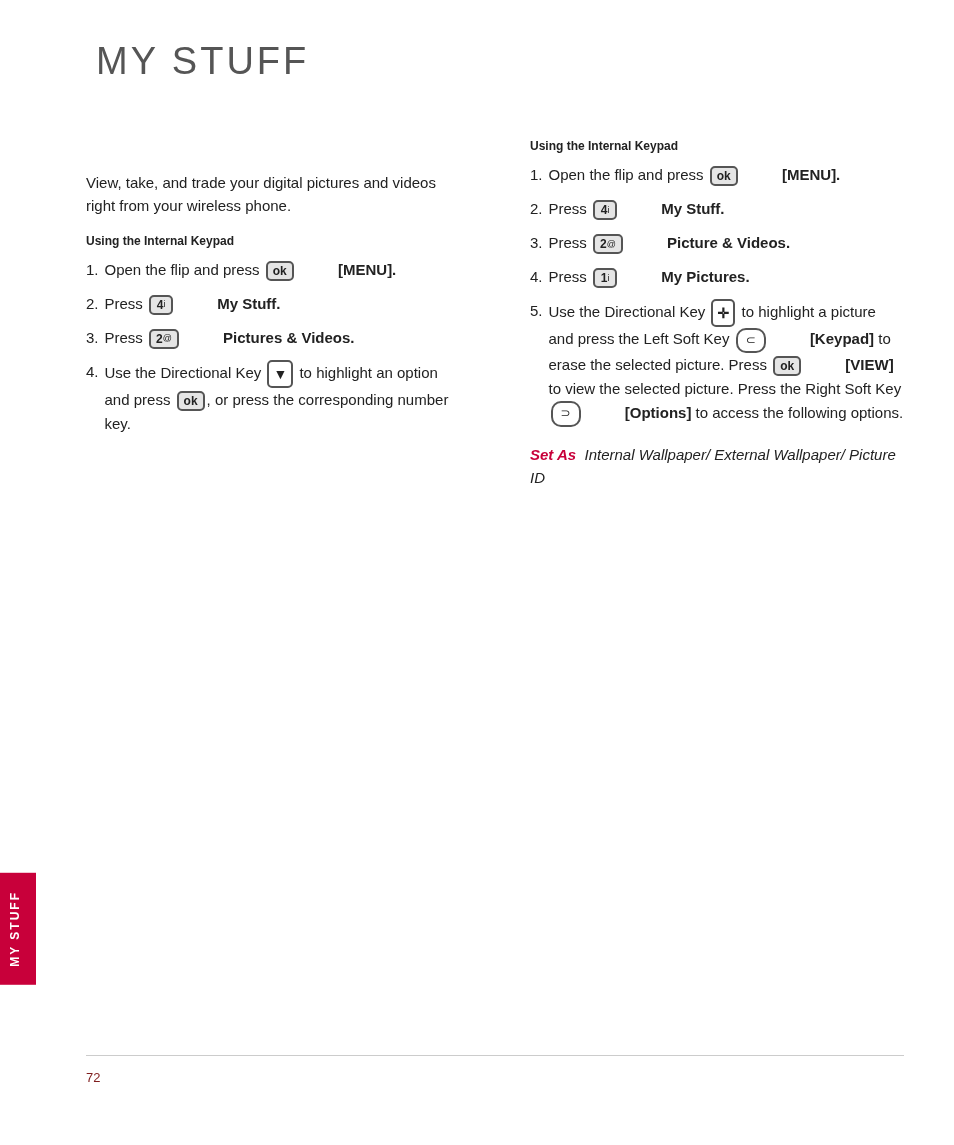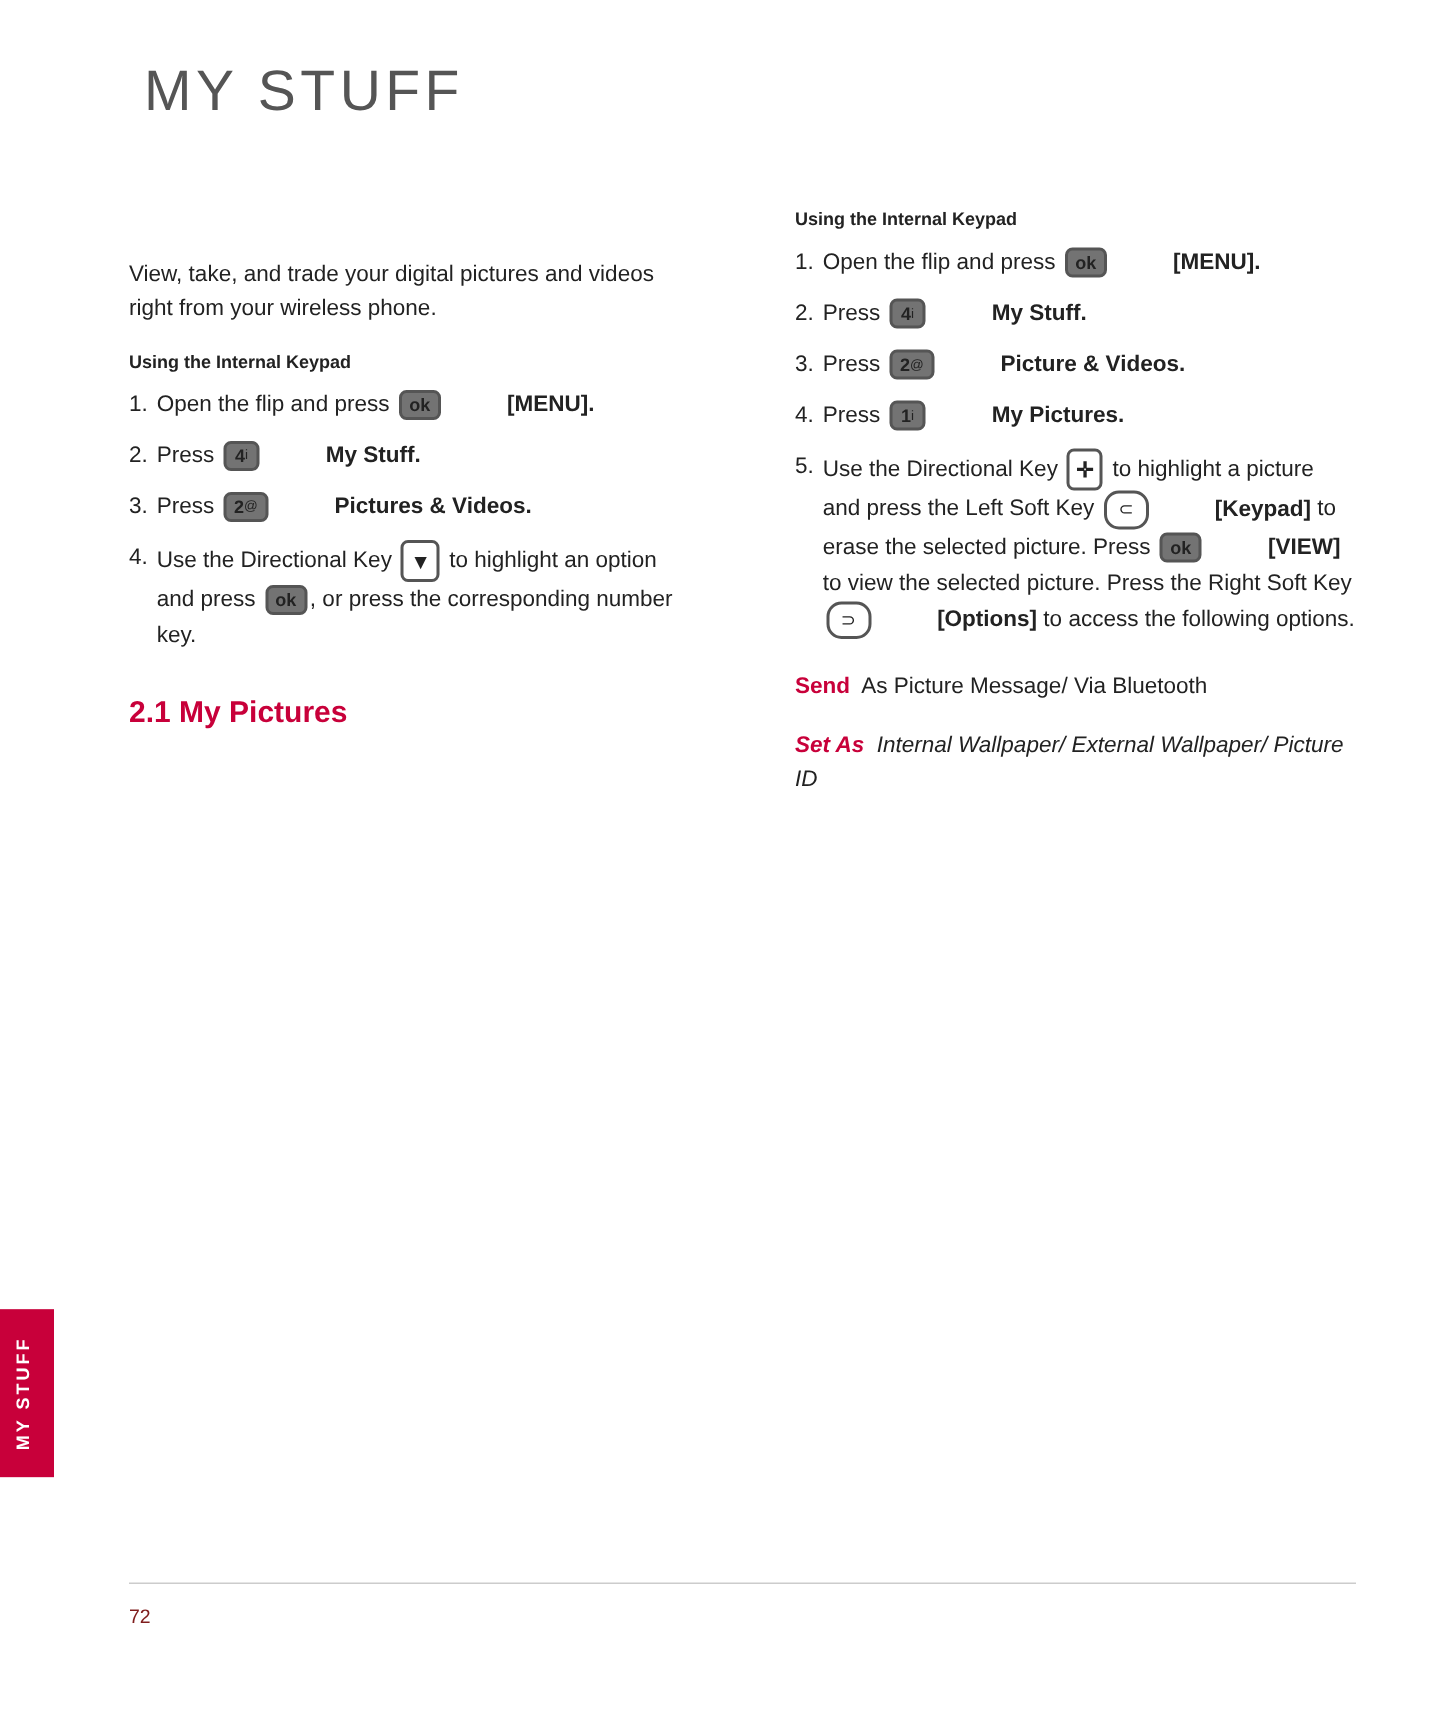--- a/index.html
+++ b/index.html
@@ -147,21 +147,21 @@
       border: 2px solid #555;
       border-radius: 5px;
       padding: 1px 5px;
       font-size: 12px;
       font-weight: bold;
       min-width: 24px;
       min-height: 20px;
       line-height: 1;
       vertical-align: middle;
       margin: 0 2px;
-      background: #737373;
+      background: #e5e5e5;
     }
 
     .key-btn sup {
       font-size: 9px;
       font-weight: normal;
     }
 
     
     .soft-key {
       display: inline-block;
@@ -262,21 +262,20 @@
 
           <li>
             <span class="num">4.</span>
             <span class="content">
               Use the Directional Key <span class="dir-key">▼</span>
               to highlight an option and press <span class="key-btn">ok</span>, or press the corresponding number key.
             </span>
           </li>
         </ul>
 
-        <h3 class="sub-section-heading">2.1 My Pictures</h3>
 
 
       </div>
 
       <div class="right-col">
 
         <p class="sub-heading-bold">Using the Internal Keypad</p>
 
         <ul class="num-list">
 
@@ -313,23 +312,20 @@
             <span class="content">
               Use the Directional Key <span class="dir-key">✛</span>
               to highlight a picture and press the Left Soft Key <span class="soft-key">⊂</span>
               <span class="bold">[Keypad]</span> to erase the selected picture. Press <span class="key-btn">ok</span> <span class="bold">[VIEW]</span> to view the selected picture. Press the Right Soft Key
               <span class="soft-key">⊃</span>
               <span class="bold">[Options]</span> to access the following options.
             </span>
           </li>
         </ul>
 
-        <p class="body-text" style="margin-top: 20px;">
-          <span class="opt-label">Send</span>&nbsp; As Picture Message/ Via Bluetooth
-        </p>
 
         <p class="body-text" style="margin-top: 16px; font-style: italic;">
           <span class="opt-label">Set As</span>&nbsp; Internal Wallpaper/ External Wallpaper/ Picture ID
         </p>
 
       </div>
     </div>
 
     <hr class="bottom-divider">
     <span class="page-number">72</span>

